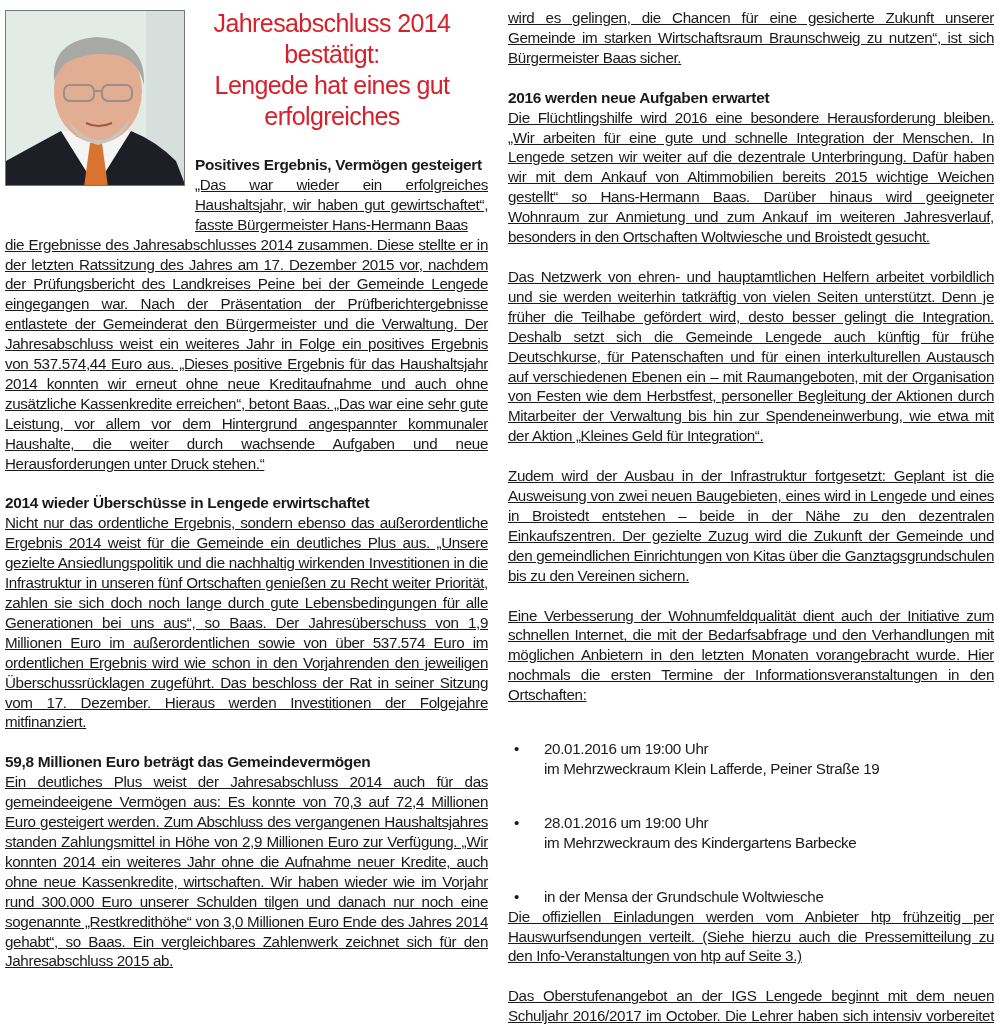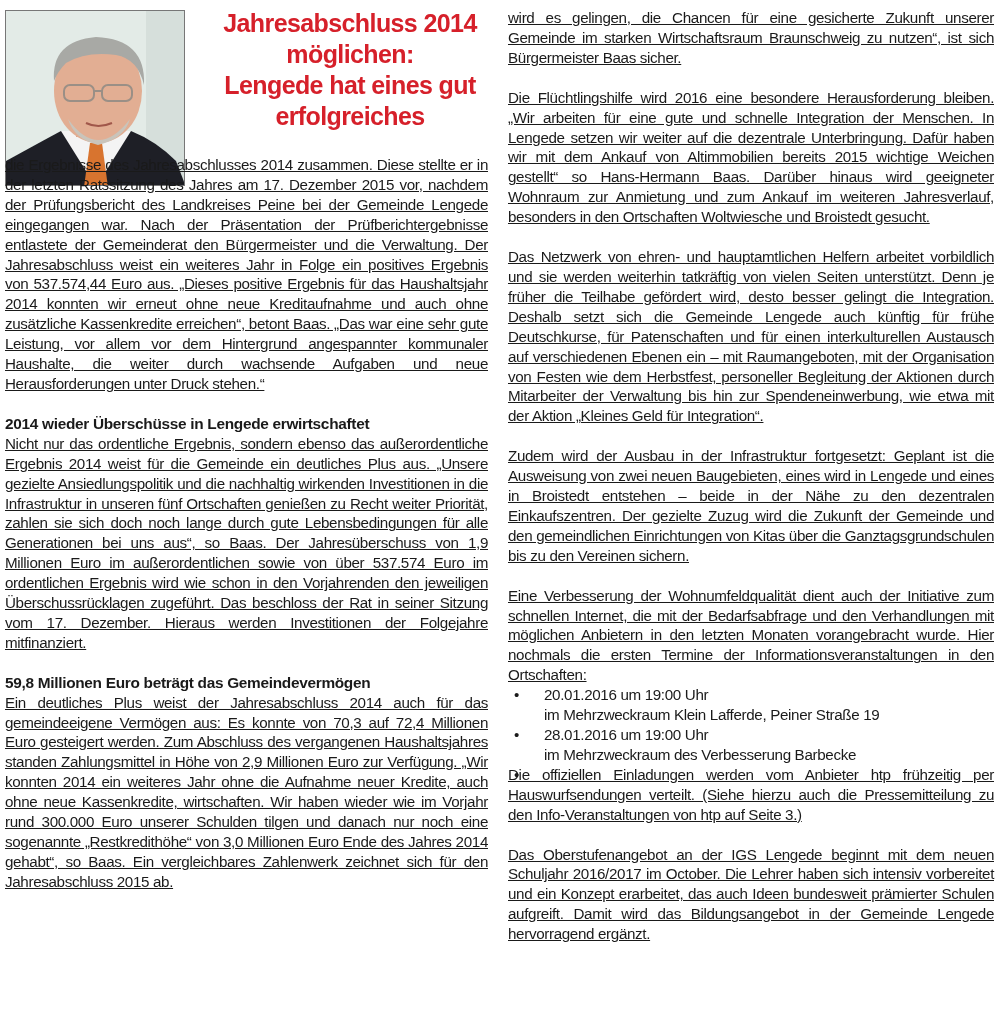--- a/index.html
+++ b/index.html
@@ -8,24 +8,24 @@
   .col { position:absolute; top:0; font-size:15.2px; line-height:19.9px;
          letter-spacing:-0.35px; }
   .col-left { left:5px; width:483px; }
   .col-right { left:508px; width:486px; top:8px; }
   p { margin:0; text-align:justify;text-decoration:underline; }
   .gap { height:20px; }
   h2 { margin:0; font-size:15.4px; line-height:19.9px; font-weight:bold; letter-spacing:-0.3px; }
   .photo { position:absolute; left:5px; top:10px; width:180px; height:176px;
            border:1px solid #777; overflow:hidden; box-sizing:border-box;
            background:linear-gradient(180deg,#dfe7e3 0%,#eef2ee 40%,#c9d3cf 100%); }
-  .title { position:absolute; left:200px; top:8px; width:300px; text-align:center;
-           color:#d6202a; font-weight:bold; font-size:25px; line-height:31px; letter-spacing:-0.6px; }
+  .title { position:absolute; left:182px; top:8px; width:300px; text-align:center;
+           color:#d6202a; font-weight:normal; font-size:25px; line-height:31px; letter-spacing:-0.6px; }
   ul.events { list-style:none; margin:0; padding:0; }
-  ul.events li { position:relative; padding-left:36px; }
+  ul.events li { position:relative; padding-left:36px;margin-top:34px; }
   ul.events li::before { content:"\2022"; position:absolute; left:6px; top:0; }
 </style>
 </head>
 <body>
 
 <div class="photo">
   <svg width="180" height="176" viewBox="0 0 180 176">
     <rect x="0" y="0" width="180" height="176" fill="#e3ebe7"></rect>
     <rect x="140" y="0" width="40" height="176" fill="#d6dfdb"></rect>
 
@@ -46,55 +46,61 @@
     <rect x="58" y="74" width="30" height="16" rx="6" fill="none" stroke="#9a8f86" stroke-width="2"></rect>
     <rect x="96" y="74" width="30" height="16" rx="6" fill="none" stroke="#9a8f86" stroke-width="2"></rect>
     <line x1="88" y1="80" x2="96" y2="80" stroke="#9a8f86" stroke-width="2"></line>
 
     <path d="M80 112 Q92 118 106 112" stroke="#a0574a" stroke-width="2" fill="none"></path>
   </svg>
 </div>
 
 <div class="title">
   <div>Jahresabschluss 2014</div>
-  <div>möglichen:</div>
+  <div>bestätigt:</div>
   <div>Lengede hat eines gut</div>
   <div>erfolgreiches</div>
 </div>
 
 <div class="col col-left">
   <div style="height:155px;"></div>
+  <div style="margin-left:190px;">
+    <h2>Positives Ergebnis, Vermögen gesteigert</h2>
+    <p style="height:59.7px;">„Das war wieder ein erfolgreiches Haushaltsjahr, wir haben gut gewirtschaftet“, fasste Bürgermeister Hans-Hermann Baas</p>
+  </div>
   <p>die Ergebnisse des Jahresabschlusses 2014 zusammen. Diese stellte er in der letzten Ratssitzung des Jahres am 17. Dezember 2015 vor, nachdem der Prüfungsbericht des Landkreises Peine bei der Gemeinde Lengede eingegangen war. Nach der Präsentation der Prüfberichtergebnisse entlastete der Gemeinderat den Bürgermeister und die Verwaltung. Der Jahresabschluss weist ein weiteres Jahr in Folge ein positives Ergebnis von 537.574,44 Euro aus. „Dieses positive Ergebnis für das Haushaltsjahr 2014 konnten wir erneut ohne neue Kreditaufnahme und auch ohne zusätzliche Kassenkredite erreichen“, betont Baas. „Das war eine sehr gute Leistung, vor allem vor dem Hintergrund angespannter kommunaler Haushalte, die weiter durch wachsende Aufgaben und neue Herausforderungen unter Druck stehen.“</p>
   <div class="gap"></div>
   <h2>2014 wieder Überschüsse in Lengede erwirtschaftet</h2>
   <p>Nicht nur das ordentliche Ergebnis, sondern ebenso das außerordentliche Ergebnis 2014 weist für die Gemeinde ein deutliches Plus aus. „Unsere gezielte Ansiedlungspolitik und die nachhaltig wirkenden Investitionen in die Infrastruktur in unseren fünf Ortschaften genießen zu Recht weiter Priorität, zahlen sie sich doch noch lange durch gute Lebensbedingungen für alle Generationen bei uns aus“, so Baas. Der Jahresüberschuss von 1,9 Millionen Euro im außerordentlichen sowie von über 537.574 Euro im ordentlichen Ergebnis wird wie schon in den Vorjahrenden den jeweiligen Überschussrücklagen zugeführt. Das beschloss der Rat in seiner Sitzung vom 17. Dezember. Hieraus werden Investitionen der Folgejahre mitfinanziert.</p>
   <div class="gap"></div>
   <h2>59,8 Millionen Euro beträgt das Gemeindevermögen</h2>
   <p>Ein deutliches Plus weist der Jahresabschluss 2014 auch für das gemeindeeigene Vermögen aus: Es konnte von 70,3 auf 72,4 Millionen Euro gesteigert werden. Zum Abschluss des vergangenen Haushaltsjahres standen Zahlungsmittel in Höhe von 2,9 Millionen Euro zur Verfügung. „Wir konnten 2014 ein weiteres Jahr ohne die Aufnahme neuer Kredite, auch ohne neue Kassenkredite, wirtschaften. Wir haben wieder wie im Vorjahr rund 300.000 Euro unserer Schulden tilgen und danach nur noch eine sogenannte „Restkredithöhe“ von 3,0 Millionen Euro Ende des Jahres 2014 gehabt“, so Baas. Ein vergleichbares Zahlenwerk zeichnet sich für den Jahresabschluss 2015 ab.</p>
   <div class="gap"></div>
 </div>
 
 <div class="col col-right">
   <p>wird es gelingen, die Chancen für eine gesicherte Zukunft unserer Gemeinde im starken Wirtschaftsraum Braunschweig zu nutzen“, ist sich Bürgermeister Baas sicher.</p>
   <div class="gap"></div>
+  <h2>2016 werden neue Aufgaben erwartet</h2>
   <p>Die Flüchtlingshilfe wird 2016 eine besondere Herausforderung bleiben. „Wir arbeiten für eine gute und schnelle Integration der Menschen. In Lengede setzen wir weiter auf die dezentrale Unterbringung. Dafür haben wir mit dem Ankauf von Altimmobilien bereits 2015 wichtige Weichen gestellt“ so Hans-Hermann Baas. Darüber hinaus wird geeigneter Wohnraum zur Anmietung und zum Ankauf im weiteren Jahresverlauf, besonders in den Ortschaften Woltwiesche und Broistedt gesucht.</p>
   <div class="gap"></div>
   <p>Das Netzwerk von ehren- und hauptamtlichen Helfern arbeitet vorbildlich und sie werden weiterhin tatkräftig von vielen Seiten unterstützt. Denn je früher die Teilhabe gefördert wird, desto besser gelingt die Integration. Deshalb setzt sich die Gemeinde Lengede auch künftig für frühe Deutschkurse, für Patenschaften und für einen interkulturellen Austausch auf verschiedenen Ebenen ein – mit Raumangeboten, mit der Organisation von Festen wie dem Herbstfest, personeller Begleitung der Aktionen durch Mitarbeiter der Verwaltung bis hin zur Spendeneinwerbung, wie etwa mit der Aktion „Kleines Geld für Integration“.</p>
   <div class="gap"></div>
   <p>Zudem wird der Ausbau in der Infrastruktur fortgesetzt: Geplant ist die Ausweisung von zwei neuen Baugebieten, eines wird in Lengede und eines in Broistedt entstehen – beide in der Nähe zu den dezentralen Einkaufszentren. Der gezielte Zuzug wird die Zukunft der Gemeinde und den gemeindlichen Einrichtungen von Kitas über die Ganztagsgrundschulen bis zu den Vereinen sichern.</p>
   <div class="gap"></div>
   <p>Eine Verbesserung der Wohnumfeldqualität dient auch der Initiative zum schnellen Internet, die mit der Bedarfsabfrage und den Verhandlungen mit möglichen Anbietern in den letzten Monaten vorangebracht wurde. Hier nochmals die ersten Termine der Informationsveranstaltungen in den Ortschaften:</p>
   <ul class="events">
     <li>
       <div>20.01.2016 um 19:00 Uhr</div>
       <div>im Mehrzweckraum Klein Lafferde, Peiner Straße 19</div>
     </li>
     <li>
       <div>28.01.2016 um 19:00 Uhr</div>
-      <div>im Mehrzweckraum des Verbesserung Barbecke</div>
+      <div>im Mehrzweckraum des Kindergartens Barbecke</div>
     </li>
     <li>
+      <div>in der Mensa der Grundschule Woltwiesche</div>
     </li>
   </ul>
   <p>Die offiziellen Einladungen werden vom Anbieter htp frühzeitig per Hauswurfsendungen verteilt. (Siehe hierzu auch die Pressemitteilung zu den Info-Veranstaltungen von htp auf Seite 3.)</p>
   <div class="gap"></div>
   <p>Das Oberstufenangebot an der IGS Lengede beginnt mit dem neuen Schuljahr 2016/2017 im October. Die Lehrer haben sich intensiv vorbereitet und ein Konzept erarbeitet, das auch Ideen bundesweit prämierter Schulen aufgreift. Damit wird das Bildungsangebot in der Gemeinde Lengede hervorragend ergänzt.</p>
 </div>
 
 </body></html>

